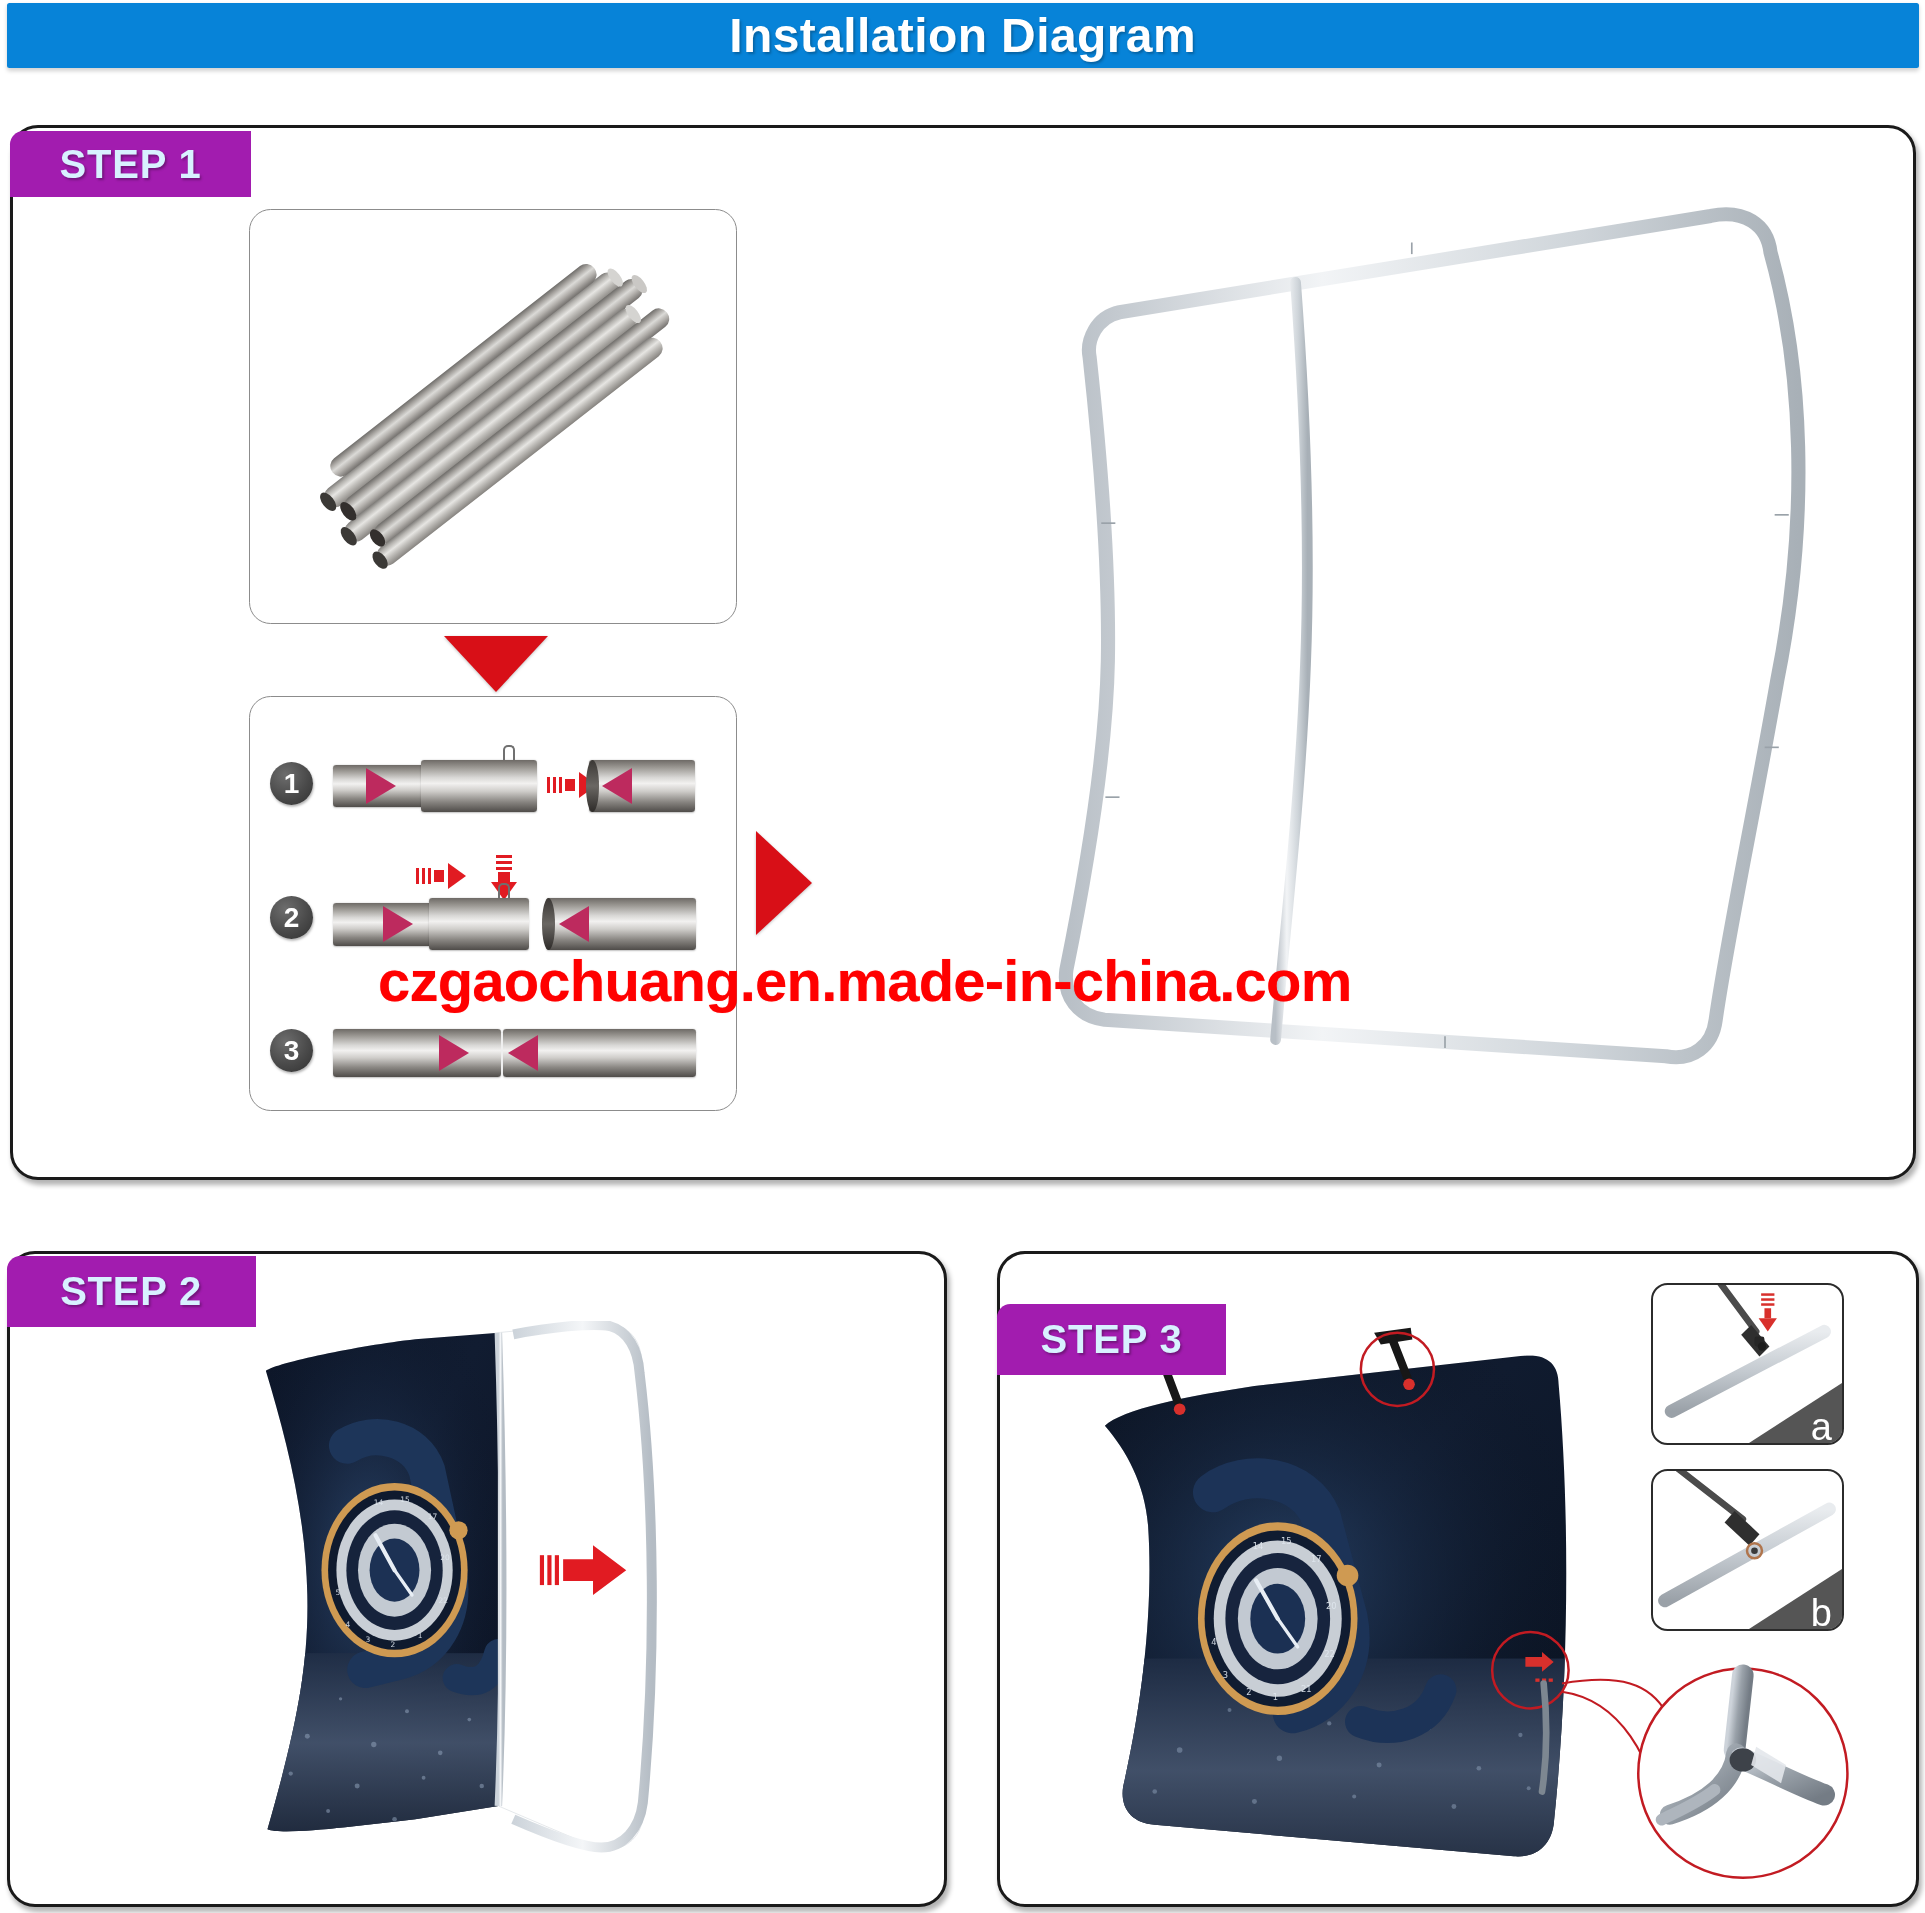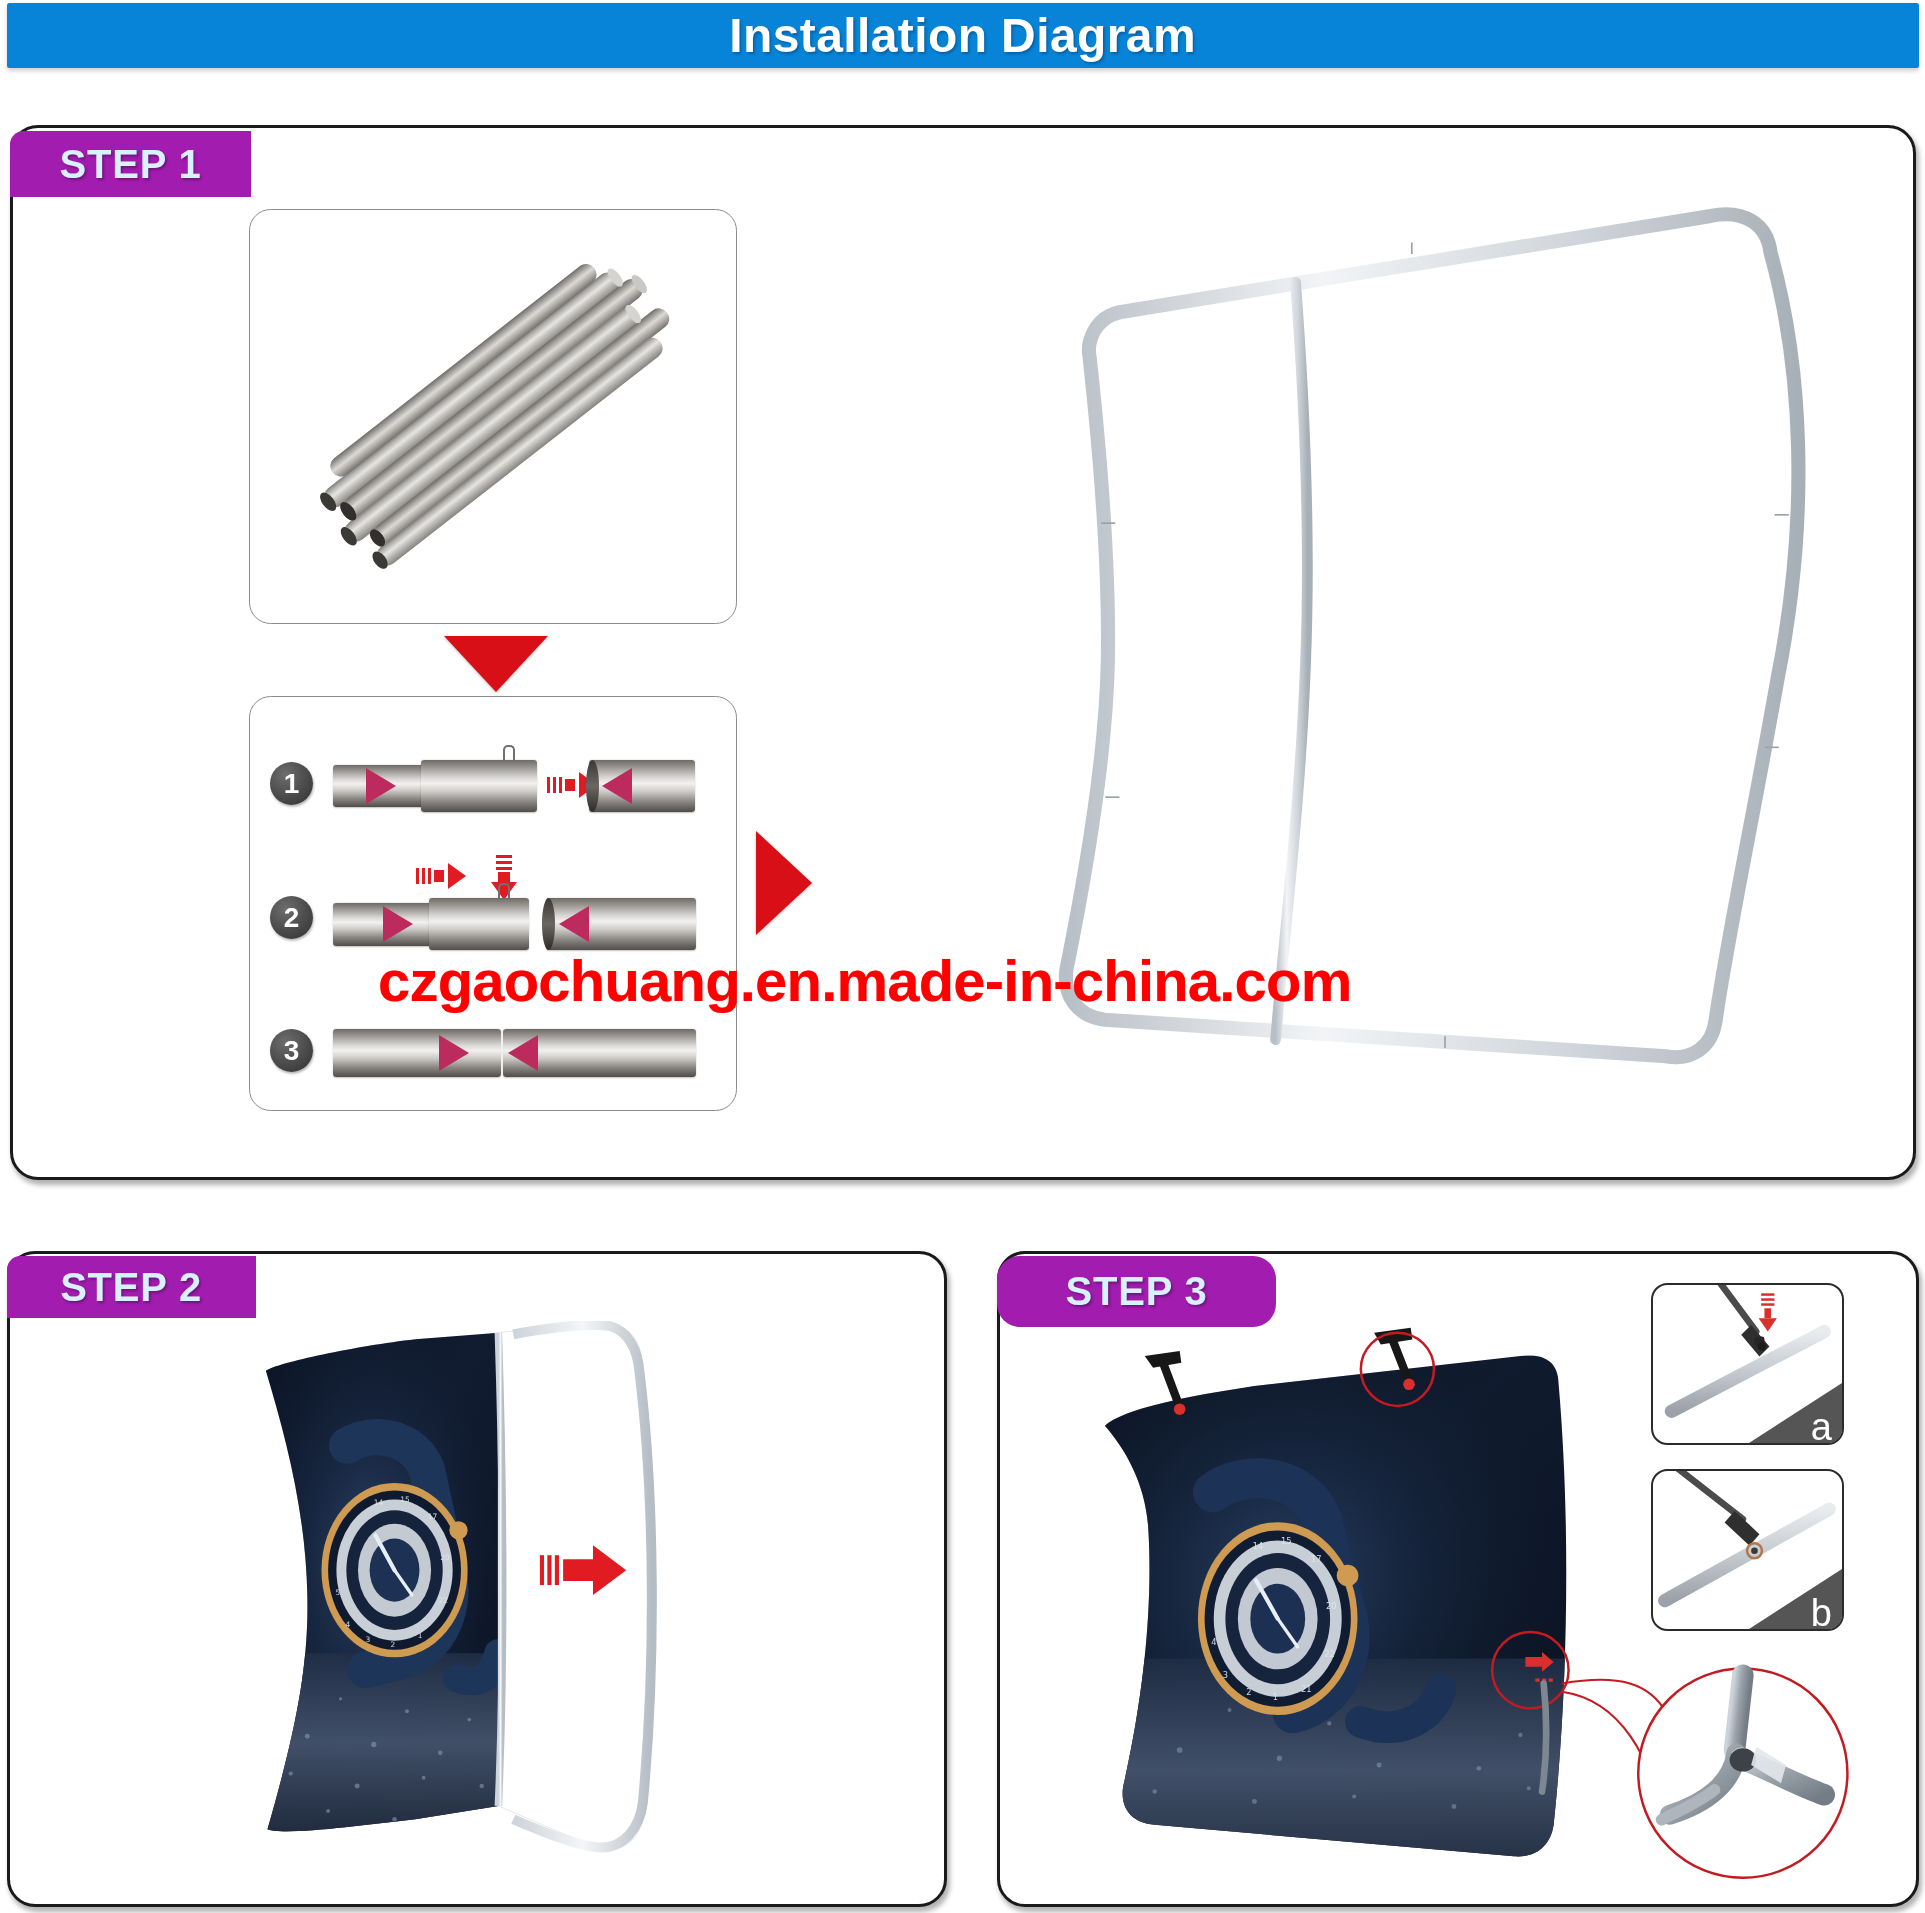--- a/index.html
+++ b/index.html
@@ -59,22 +59,22 @@
     letter-spacing: 0.8px;
     display: flex;
     align-items: center;
     justify-content: center;
     border-radius: 13.3px 0 0 0;
     text-shadow: 1.7px 1.7px 2.5px rgba(0,0,0,.30);
     z-index: 6;
     font-family: "Liberation Sans", sans-serif;
   }
   #tab-step1 { left: 10px;   top: 131px;  width: 241px; height: 66px; }
-  #tab-step2 { left: 6.6px;    top: 1256px; width: 249px; height: 62px; }
-  #tab-step3 { left: 997px; top: 1256px; width: 279px; height: 71px; border-radius: 23px; }
+  #tab-step2 { left: 6.6px;    top: 1256px; width: 249px; height: 71px; }
+  #tab-step3 { left: 997px; top: 1304px; width: 229px; height: 71px; }
 
   
   .subbox {
     position: absolute;
     background: #fff;
     border: 1.7px solid #8c8c8c;
     border-radius: 21.6px;
     box-sizing: border-box;
   }
   #box-poles     { left: 249px; top: 209px;  width: 488px; height: 415px; }

